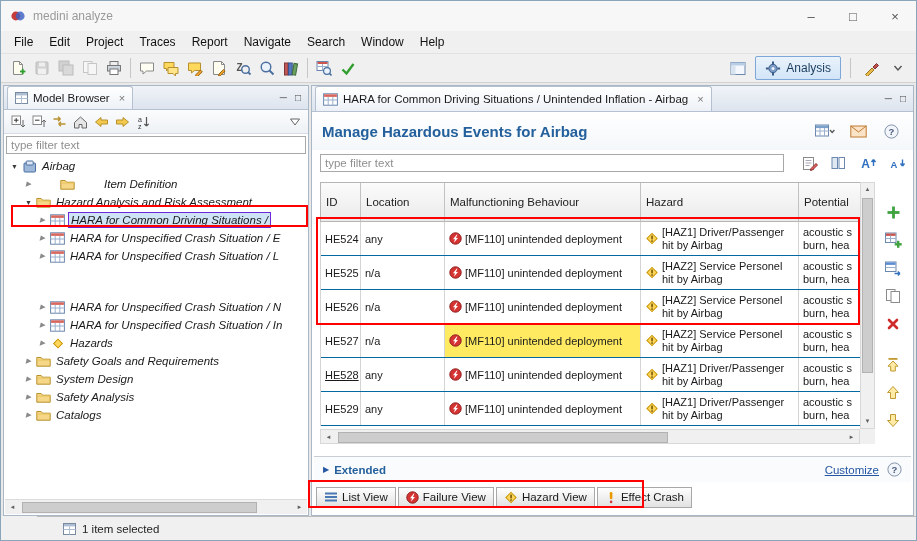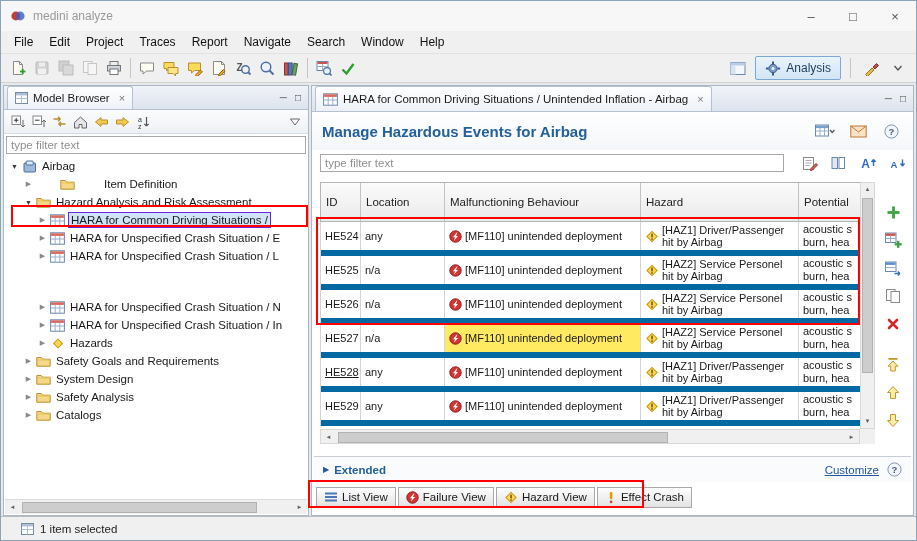--- a/index.html
+++ b/index.html
@@ -36,21 +36,21 @@
   .tab-close{color:#777;font-size:11px;margin-left:4px;}
   .panel-minmax{margin-left:auto;display:flex;gap:8px;align-items:center;padding-right:7px;color:#444;font-size:10px;align-self:center;}
   
   .panel-toolbar{height:24px;display:flex;align-items:center;background:linear-gradient(#fbfcfd,#eef1f5);border-bottom:1px solid #d7dde5;padding:0 4px;flex:none;}
   .pt-left{display:flex;align-items:center;gap:2px;}
   .pt-left .tb-icon{width:19px;height:19px;}
   .panel-toolbar .view-menu{margin-left:auto;}
   .filter-box{margin:2px;border:1px solid #a8a8a8;height:18px;display:flex;align-items:center;background:#fff;flex:none;}
   .filter-box input{border:none;outline:none;font-family:"Liberation Sans",sans-serif;font-size:11.5px;color:#333;width:100%;padding:0 4px;background:transparent;}
   .filter-box input::placeholder{color:#8f8f8f;}
-  .tree{flex:1;overflow:hidden;padding-top:1px;}
+  .tree{flex:1;overflow:hidden;padding-top:1px;font-style:italic;}
   .tree-row{height:18px;display:flex;align-items:center;white-space:nowrap;font-size:11.5px;}
   .expander{width:13px;text-align:center;font-size:7px;color:#8a8a8a;flex:none;}
   .expander.exp{color:#3a3a3a;}
   .tree-icon{width:17px;display:flex;justify-content:center;flex:none;margin-right:2px;}
   .tree-label{padding:1px 2px;}
   .tree-label.sel{background:#cfe4f7;border:1px solid #6d28d9;}
   
   .hscroll{position:absolute;left:1px;right:1px;bottom:1px;height:15px;background:#f0f0f0;border-top:1px solid #dcdcdc;display:flex;align-items:center;}
   .sb-arrow{width:15px;text-align:center;font-size:6px;color:#606060;flex:none;}
   .sb-track{flex:1;position:relative;height:100%;}
@@ -61,21 +61,21 @@
   .heading{font-size:15px;font-weight:bold;color:#23609c;}
   .header-icons{margin-left:auto;display:flex;align-items:center;gap:9px;}
   .filter-row{height:26px;display:flex;align-items:center;padding:0 8px;gap:6px;}
   .filter-row .filter-box{flex:none;width:464px;margin:0;}
   .filter-icons{display:flex;align-items:center;gap:5px;margin-left:8px;}
   
   .table-wrap{position:absolute;left:8px;top:70px;width:555px;height:262px;background:#fff;}
   .grid-header{display:flex;width:540px;height:40px;border-top:1px solid #b5b5b5;border-left:1px solid #b5b5b5;background:linear-gradient(#fbfbfb,#eaeaea);}
   .gh{border-right:1px solid #c2c2c2;border-bottom:1px solid #b5b5b5;display:flex;align-items:center;padding:0 5px;font-size:11.5px;color:#222;white-space:nowrap;overflow:hidden;flex:none;}
   .grid-body{width:540px;border-left:1px solid #d4d4d4;}
-  .grow-r{display:flex;height:34px;border-bottom:6px solid #0369a1;}
+  .grow-r{display:flex;height:34px;border-bottom:1px solid #0369a1;}
   .gc{border-right:1px solid #d4d4d4;display:flex;align-items:center;padding:0 4px;font-size:11px;overflow:hidden;flex:none;gap:3px;}
   .gc.hl{background:#ffea61;}
   .gc .wrap{line-height:12.5px;white-space:normal;}
   .gc .nowrap{white-space:nowrap;}
   .pot{display:block;line-height:13px;white-space:nowrap;}
   .vscroll{position:absolute;right:0;top:0;width:15px;height:247px;background:#f0f0f0;border:1px solid #d8d8d8;display:flex;flex-direction:column;align-items:center;}
   .sb-trackv{flex:1;position:relative;width:100%;}
   .sb-thumbv{position:absolute;top:2px;left:1px;width:11px;height:175px;background:#cdcdcd;border:1px solid #b2b2b2;}
   .vscroll .sb-arrow{height:13px;line-height:13px;}
   .hscroll.tbl{left:0;right:auto;bottom:0;width:540px;border:1px solid #d8d8d8;}
@@ -85,21 +85,21 @@
   .act-btn{width:26px;height:24px;display:flex;align-items:center;justify-content:center;margin-bottom:4px;}
   .act-btn.gap{margin-top:12px;}
   
   .extended-row{position:absolute;left:2px;right:2px;top:344px;height:26px;display:flex;align-items:center;border-top:1px solid #c9cdd4;background:#fafbfc;padding:0 9px;font-size:11.5px;}
   .ext-arrow{color:#2456a4;font-size:8px;margin-right:5px;}
   .ext-label{font-weight:bold;color:#23609c;}
   .customize{margin-left:auto;color:#2456a4;text-decoration:underline;margin-right:8px;}
   .view-tabs{position:absolute;left:2px;top:372px;height:26px;display:flex;align-items:center;gap:2px;padding-left:2px;}
   .view-tab{display:flex;align-items:center;gap:4px;height:21px;padding:0 7px;border:1px solid #a8a8a8;background:linear-gradient(#fefefe,#e2e2e2);font-size:11.5px;white-space:nowrap;}
   
-  .statusbar{height:24px;border-top:1px solid #bcbcbc;background:#f0f0f0;display:flex;align-items:center;gap:6px;padding:0 20px;font-size:11.5px;color:#222;flex:none;}
+  .statusbar{height:24px;border-top:1px solid #bcbcbc;background:#f0f0f0;display:flex;align-items:center;gap:6px;padding:0 26px;font-size:11.5px;color:#222;flex:none;margin-left:36px;}
   
   .ann{position:absolute;border:2px solid #ff0000;z-index:40;pointer-events:none;}
   .ann-tree{left:11px;top:205px;width:297px;height:22px;}
   .ann-rows{left:316px;top:217px;width:544px;height:108px;}
   .ann-tabs{left:308px;top:480px;width:336px;height:28px;}
 </style>
 </head>
 <body>
 
 <div class="app">

